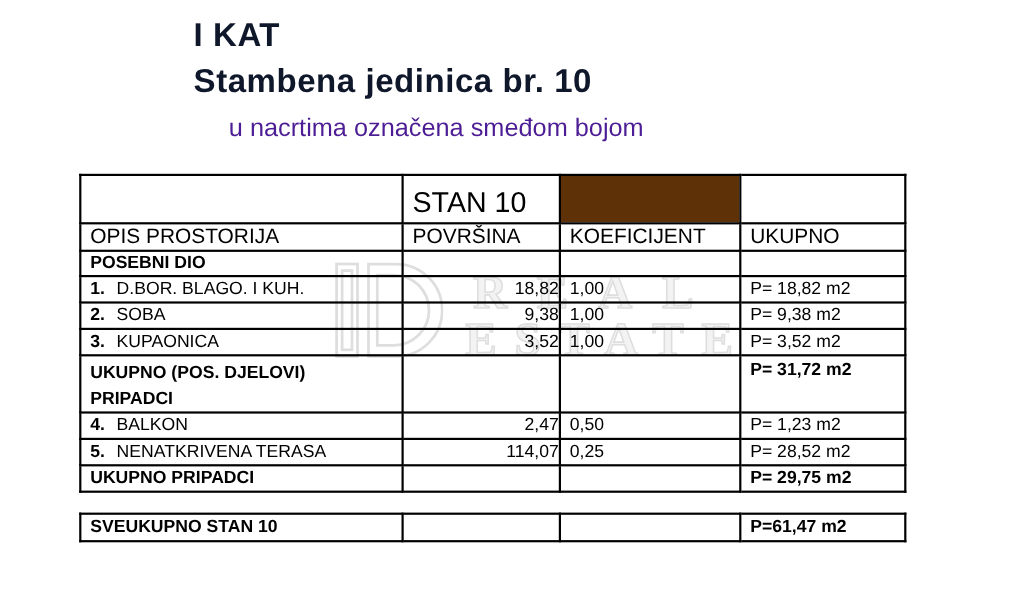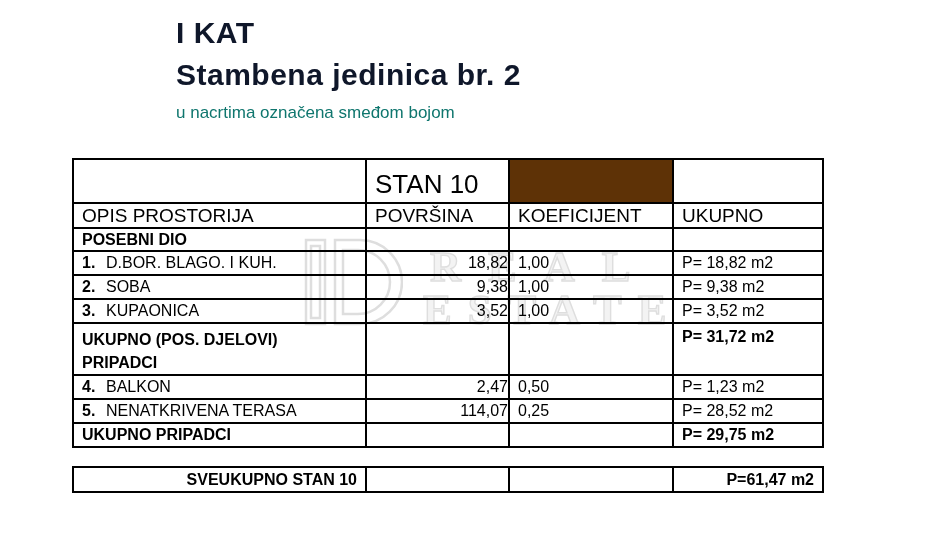--- a/index.html
+++ b/index.html
@@ -6,21 +6,21 @@
   body{
     width:926px;height:551px;background:#ffffff;
     font-family:"Liberation Sans", sans-serif;
     position:relative;overflow:hidden;color:#000;
   }
   .page{position:absolute;inset:0;}
 
   
   .doc-header{position:absolute;left:176px;top:12px;z-index:2;}
   .title{font-size:30px;font-weight:bold;line-height:42px;color:#0f172a;letter-spacing:0.5px;}
-  .subtitle{font-size:17px;color:#0f766e;margin-top:7px;}
+  .subtitle{font-size:23px;color:#4c1d95;margin-top:7px;margin-left:32px;}
 
   
   .watermark{position:absolute;left:0;top:0;z-index:0;}
   .wm-logo{position:absolute;left:303px;top:236px;}
   .wm-text{
     position:absolute;font-family:"Liberation Serif", serif;font-weight:bold;
     font-size:43px;color:#f3f3f3;-webkit-text-stroke:1.4px var(--watermark_gray,#dedede);
     white-space:nowrap;
   }
   .wm-real{left:430px;top:226px;letter-spacing:27px;margin-top:16px;}
@@ -36,37 +36,37 @@
     white-space:nowrap;overflow:hidden;vertical-align:middle;
   }
   .c1{width:293px;} .c2{width:143px;} .c3{width:164px;} .c4{width:150px;}
 
   .row-stan td{height:40px;}
   .row-heads td{height:23px;font-size:19px;}
   .row-section td{height:21px;}
   .row-room td{height:22px;}
   .row-subtotal-pos td{height:46px;vertical-align:top;padding-top:4px;}
   .row-subtotal td{height:22px;}
-  .row-grand td{height:23px;text-align:right;}
+  .row-grand td{height:23px;}
 
   .stan-cell{font-size:26px;vertical-align:bottom;padding-bottom:2px;}
   .brown-cell{background:var(--accent_brown,#5E3206);}
   .bold{font-weight:bold;}
   .num{display:inline-block;width:24px;font-weight:bold;}
   .area-cell{text-align:right;padding-right:0;}
   .sub-line{line-height:23px;font-weight:bold;}
 </style>
 </head>
 <body>
 
 <div class="page">
 
   <div class="doc-header">
     <div class="title">I KAT</div>
-    <div class="title">Stambena jedinica br. 2</div>
+    <div class="title">Stambena jedinica br. 10</div>
     <div class="subtitle">u nacrtima označena smeđom bojom</div>
   </div>
 
   <div class="watermark">
     <svg class="wm-logo" width="100" height="92" viewBox="0 0 100 92">
       <g fill="none" stroke="#dedede" stroke-width="2.5">
         <rect x="3" y="4" width="19" height="84"></rect>
         <rect x="8" y="10" width="9" height="72"></rect>
         <path d="M32,4 h25 a42,42 0 0 1 0,84 h-25 z"></path>
         <path d="M40,14 h15 a32,32 0 0 1 0,64 h-15 z"></path>

